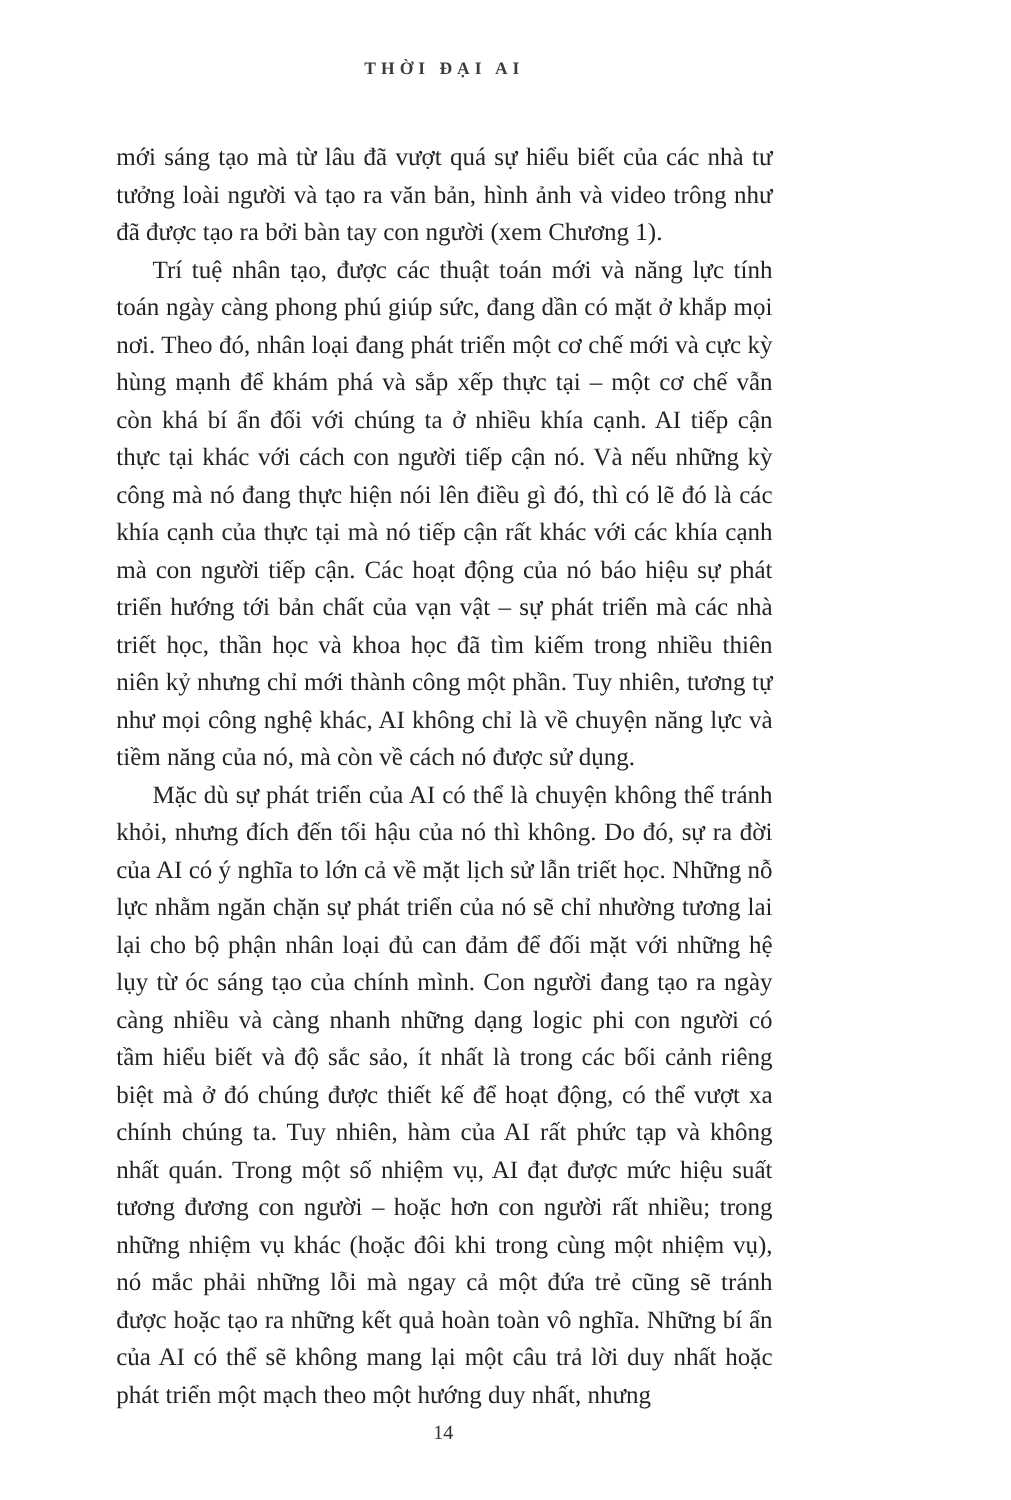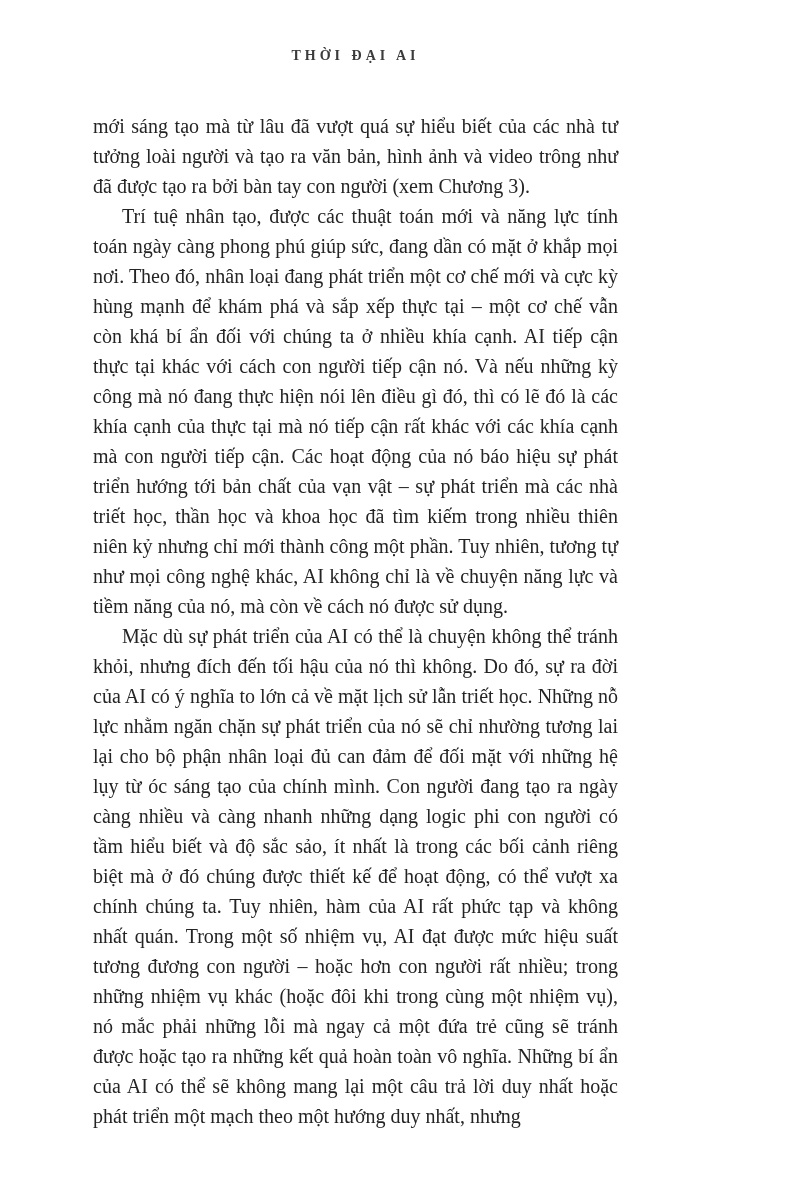--- a/index.html
+++ b/index.html
@@ -52,19 +52,20 @@
   }
 </style>
 </head>
 <body>
 
 <div class="page">
 
   <div class="running-head">THỜI ĐẠI AI</div>
 
   <div class="body-text">
-    <p class="continuation">mới sáng tạo mà từ lâu đã vượt quá sự hiểu biết của các nhà tư tưởng loài người và tạo ra văn bản, hình ảnh và video trông như đã được tạo ra bởi bàn tay con người (xem Chương 3).</p>
+    <p class="continuation">mới sáng tạo mà từ lâu đã vượt quá sự hiểu biết của các nhà tư tưởng loài người và tạo ra văn bản, hình ảnh và video trông như đã được tạo ra bởi bàn tay con người (xem Chương 1).</p>
     <p><span>Trí tuệ nhân tạo, được các thuật toán mới và năng lực tính toán ngày càng phong phú giúp sức, đang dần có mặt ở khắp mọi nơi. Theo đó, nhân loại đang phát triển một cơ chế mới và cực kỳ hùng mạnh để khám phá và sắp xếp thực tại – một cơ chế vẫn còn khá bí ẩn đối với chúng ta ở nhiều khía cạnh. AI tiếp cận thực tại khác với cách con người tiếp cận nó. Và nếu những kỳ công mà nó đang thực hiện nói lên điều gì đó, thì có lẽ đó là các </span><span class="italic">khía cạnh</span><span> của thực tại mà nó tiếp cận rất khác với các khía cạnh mà con người tiếp cận. Các hoạt động của nó báo hiệu sự phát triển hướng tới bản chất của vạn vật – sự phát triển mà các nhà triết học, thần học và khoa học đã tìm kiếm trong nhiều thiên niên kỷ nhưng chỉ mới thành công một phần. Tuy nhiên, tương tự như mọi công nghệ khác, AI không chỉ là về chuyện năng lực và tiềm năng của nó, mà còn về cách nó được sử dụng.</span></p>
     <p>Mặc dù sự phát triển của AI có thể là chuyện không thể tránh khỏi, nhưng đích đến tối hậu của nó thì không. Do đó, sự ra đời của AI có ý nghĩa to lớn cả về mặt lịch sử lẫn triết học. Những nỗ lực nhằm ngăn chặn sự phát triển của nó sẽ chỉ nhường tương lai lại cho bộ phận nhân loại đủ can đảm để đối mặt với những hệ lụy từ óc sáng tạo của chính mình. Con người đang tạo ra ngày càng nhiều và càng nhanh những dạng logic phi con người có tầm hiểu biết và độ sắc sảo, ít nhất là trong các bối cảnh riêng biệt mà ở đó chúng được thiết kế để hoạt động, có thể vượt xa chính chúng ta. Tuy nhiên, hàm của AI rất phức tạp và không nhất quán. Trong một số nhiệm vụ, AI đạt được mức hiệu suất tương đương con người – hoặc hơn con người rất nhiều; trong những nhiệm vụ khác (hoặc đôi khi trong cùng một nhiệm vụ), nó mắc phải những lỗi mà ngay cả một đứa trẻ cũng sẽ tránh được hoặc tạo ra những kết quả hoàn toàn vô nghĩa. Những bí ẩn của AI có thể sẽ không mang lại một câu trả lời duy nhất hoặc phát triển một mạch theo một hướng duy nhất, nhưng</p>
   </div>
 
+  <div class="page-number">14</div>
 
 </div>
 
 </body></html>

